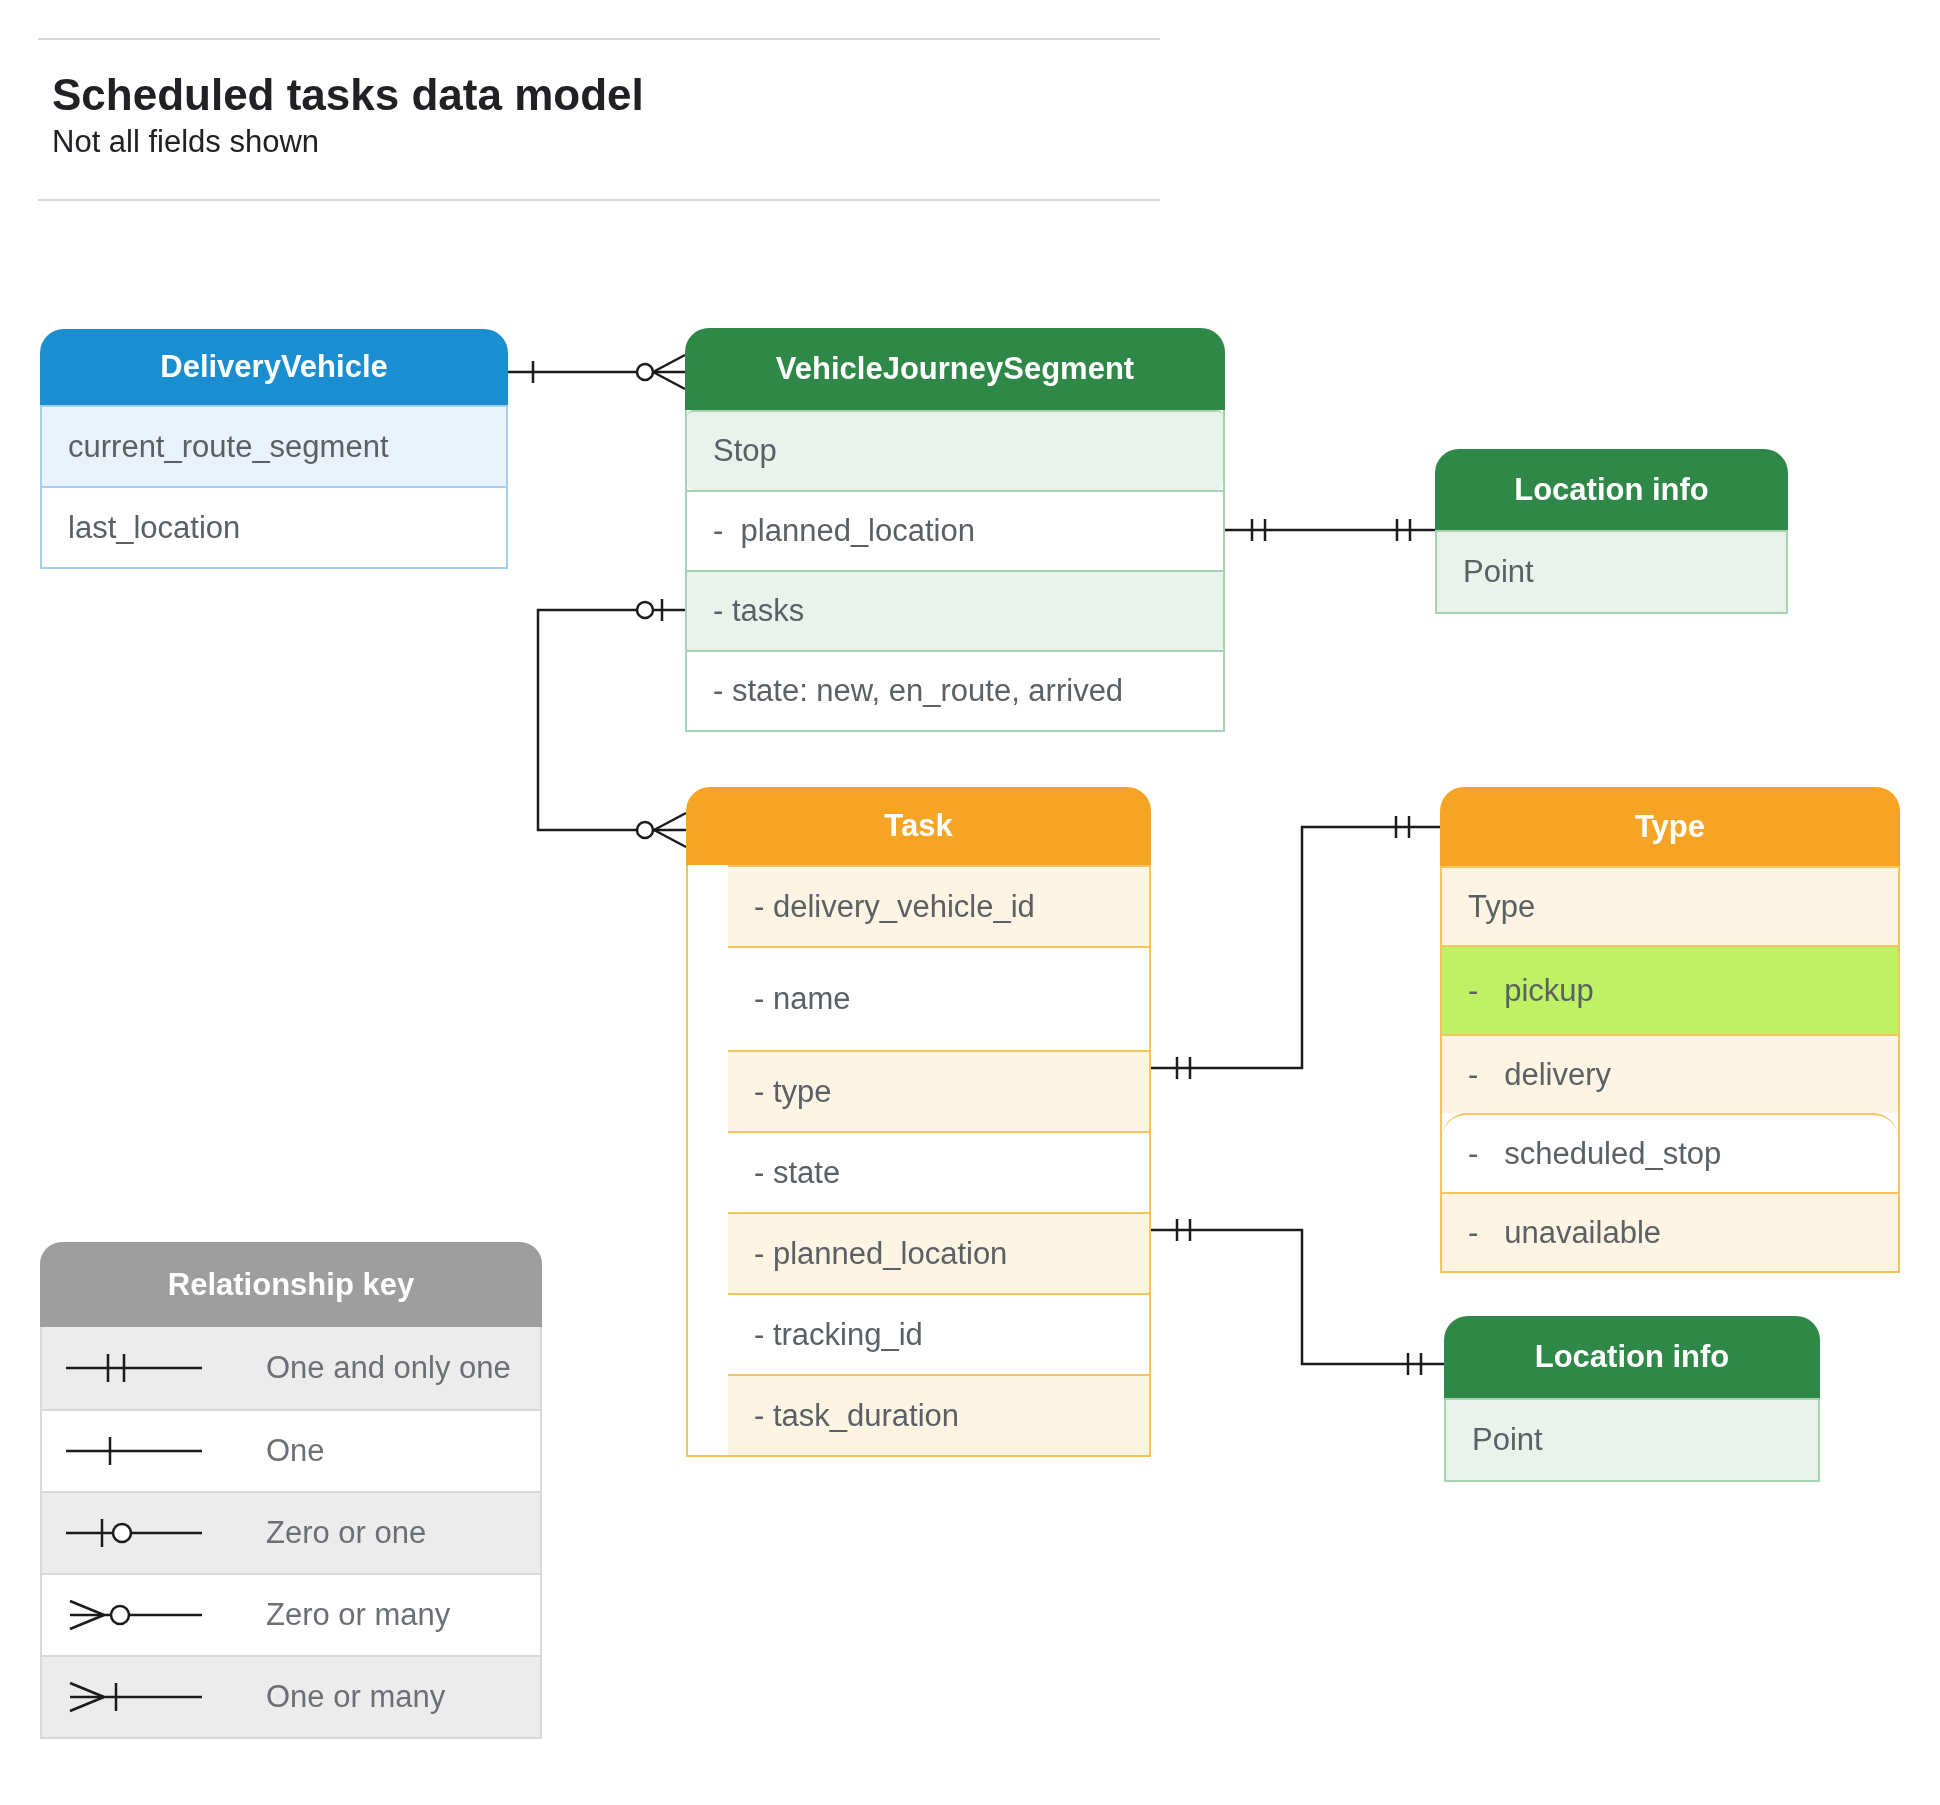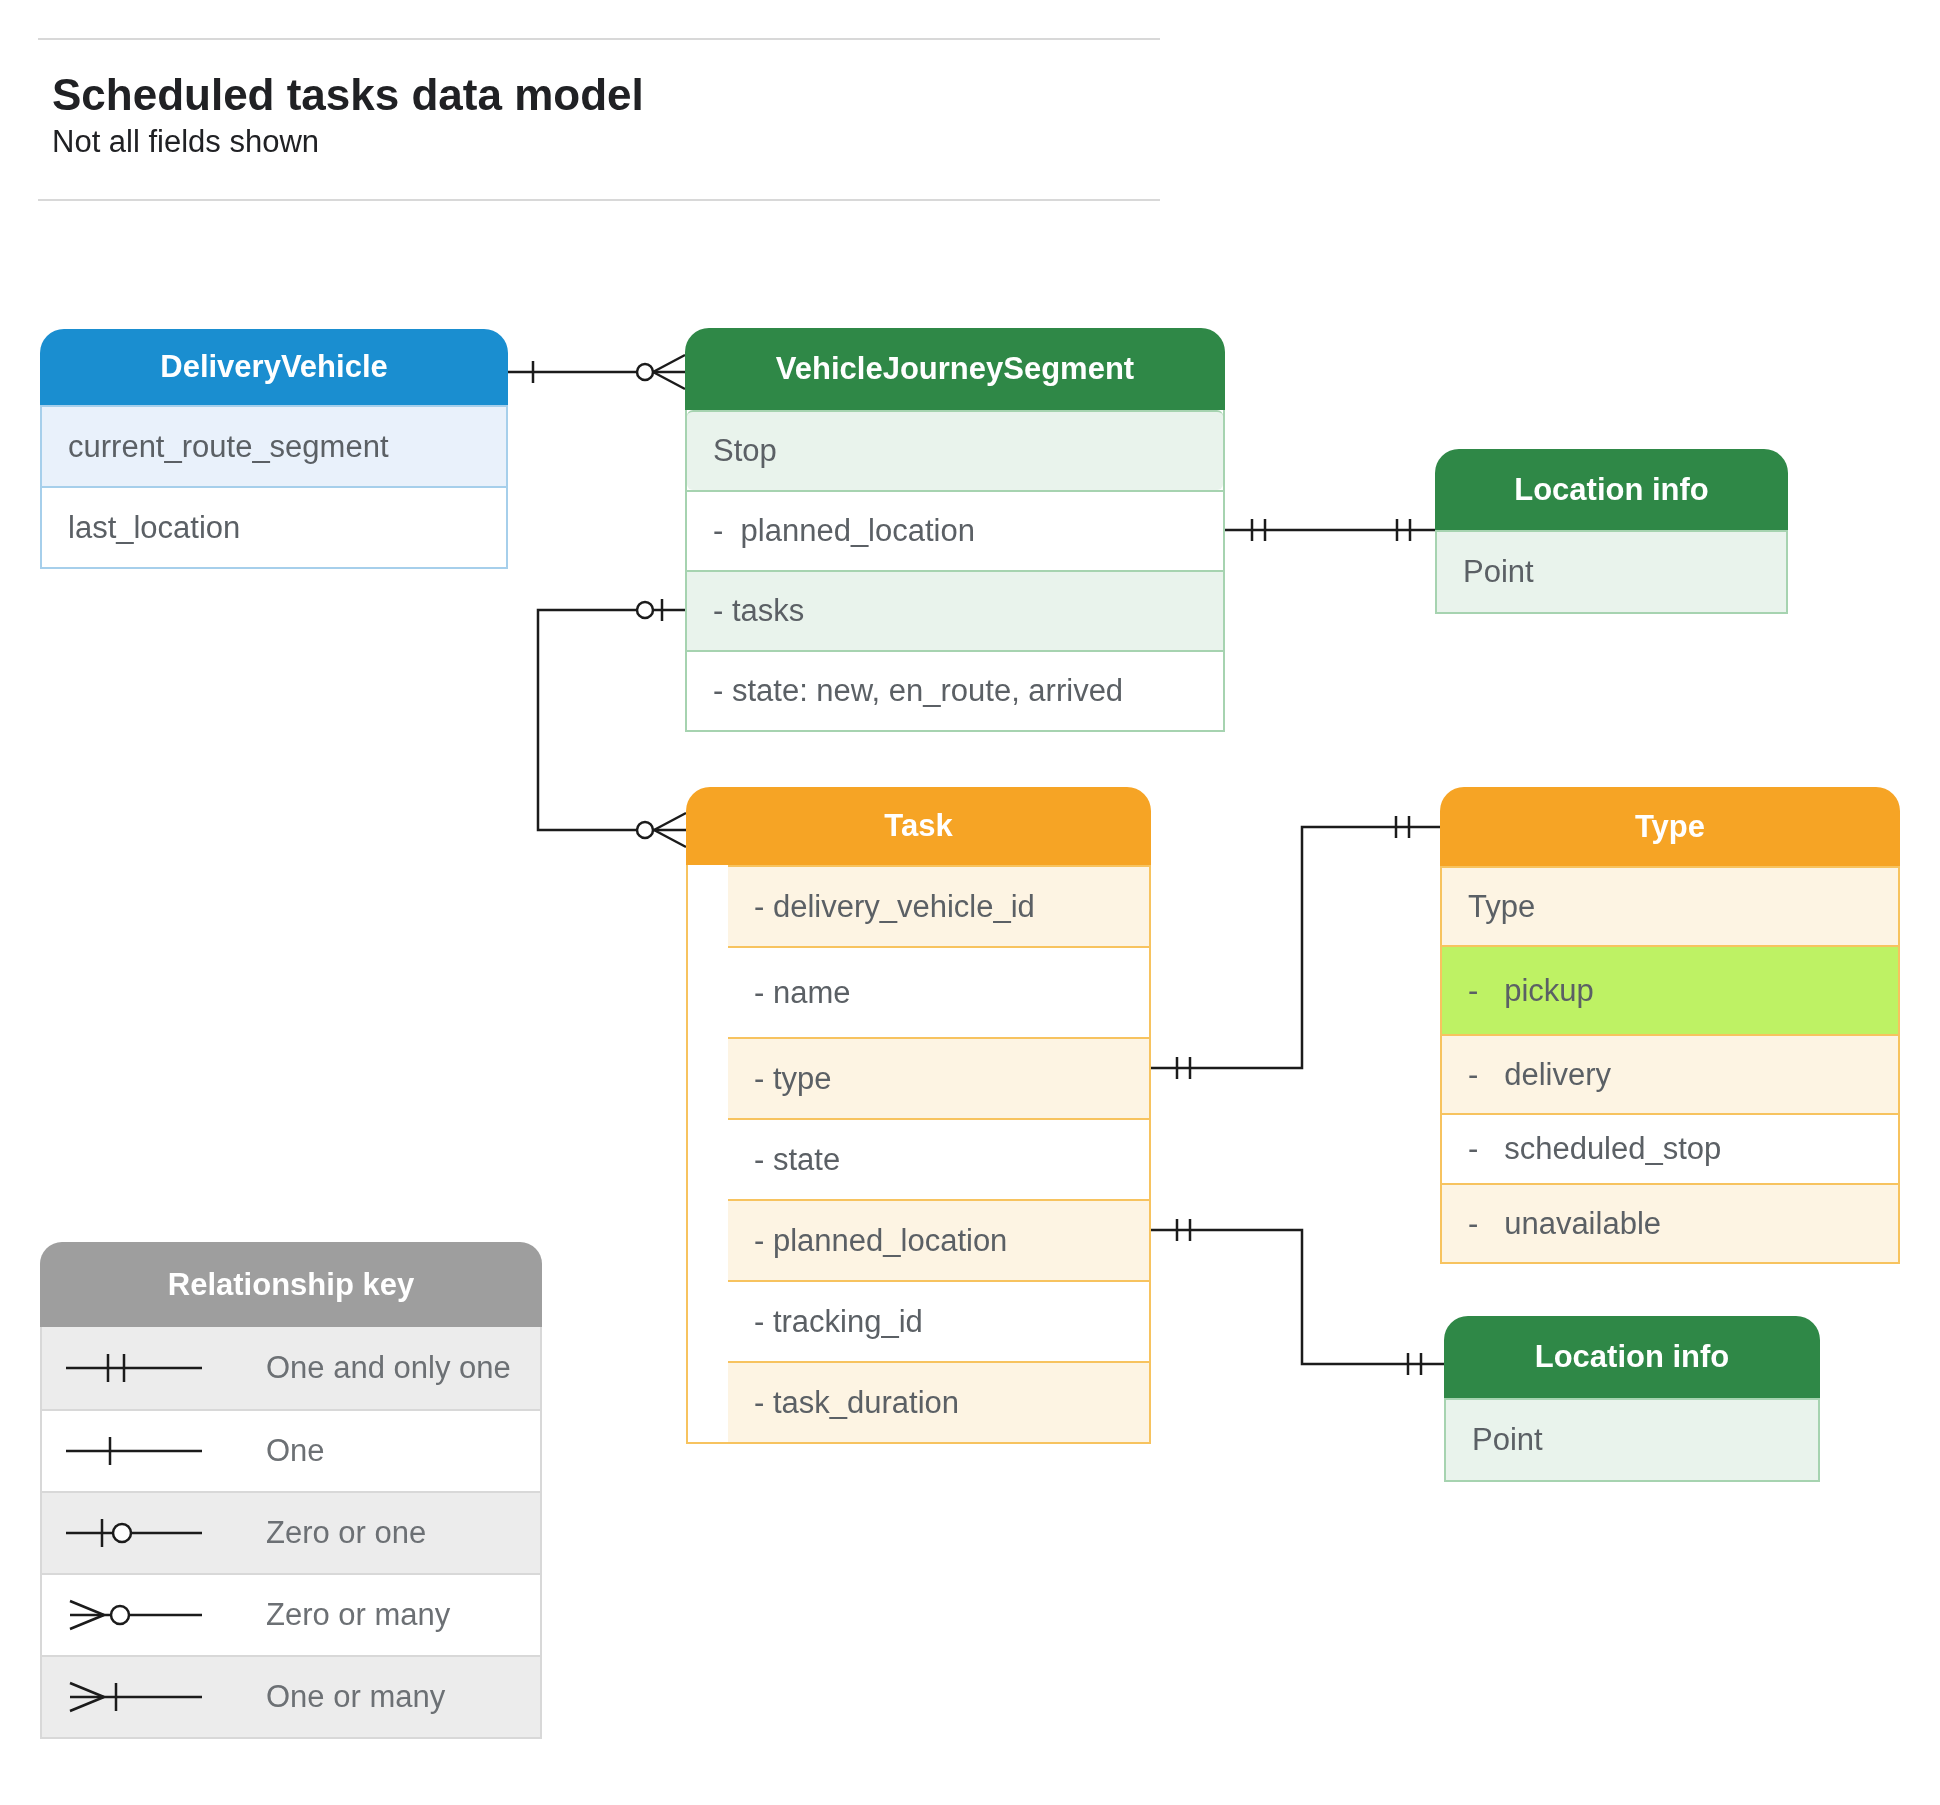--- a/index.html
+++ b/index.html
@@ -105,35 +105,35 @@
     <div class="entity" style="left: 1435px; top: 449px; width: 353px;">
       <div class="entity-header" style="height: 81px; background: rgb(47, 136, 71);">Location info</div>
       <div class="entity-rows" style="border-color: rgb(166, 211, 176);">
         <div class="entity-row" style="height: 82px; background: rgb(233, 243, 236); border-top-color: rgb(166, 211, 176);">Point</div>
       </div>
     </div>
     <div class="entity" style="left: 686px; top: 787px; width: 465px;">
       <div class="entity-header" style="height: 78px; background: rgb(246, 164, 37);">Task</div>
       <div class="entity-rows" style="border-color: rgb(247, 195, 95); padding-left: 40px;">
         <div class="entity-row" style="height: 81px; background: rgb(253, 244, 227); border-top-color: rgb(247, 195, 95);">- delivery_vehicle_id</div>
-        <div class="entity-row" style="height: 91px; background: rgb(255, 255, 255); border-top-color: rgb(247, 195, 95);">- name</div>
+        <div class="entity-row" style="height: 104px; background: rgb(255, 255, 255); border-top-color: rgb(247, 195, 95);">- name</div>
         <div class="entity-row" style="height: 81px; background: rgb(253, 244, 227); border-top-color: rgb(247, 195, 95);">- type</div>
         <div class="entity-row" style="height: 81px; background: rgb(255, 255, 255); border-top-color: rgb(247, 195, 95);">- state</div>
         <div class="entity-row" style="height: 81px; background: rgb(253, 244, 227); border-top-color: rgb(247, 195, 95);">- planned_location</div>
         <div class="entity-row" style="height: 81px; background: rgb(255, 255, 255); border-top-color: rgb(247, 195, 95);">- tracking_id</div>
         <div class="entity-row" style="height: 81px; background: rgb(253, 244, 227); border-top-color: rgb(247, 195, 95);">- task_duration</div>
       </div>
     </div>
     <div class="entity" style="left: 1440px; top: 787px; width: 460px;">
       <div class="entity-header" style="height: 79px; background: rgb(246, 164, 37);">Type</div>
       <div class="entity-rows" style="border-color: rgb(247, 195, 95);">
         <div class="entity-row" style="height: 79px; background: rgb(253, 244, 227); border-top-color: rgb(247, 195, 95);">Type</div>
         <div class="entity-row" style="height: 89px; background: #bef264; border-top-color: rgb(247, 195, 95);">-   pickup</div>
         <div class="entity-row" style="height: 79px; background: rgb(253, 244, 227); border-top-color: rgb(247, 195, 95);">-   delivery</div>
-        <div class="entity-row" style="height: 70px; background: rgb(255, 255, 255); border-top-color: rgb(247, 195, 95);">-   scheduled_stop</div>
+        <div class="entity-row" style="height: 79px; background: rgb(255, 255, 255); border-top-color: rgb(247, 195, 95); border-radius: 25px;">-   scheduled_stop</div>
         <div class="entity-row" style="height: 79px; background: rgb(253, 244, 227); border-top-color: rgb(247, 195, 95);">-   unavailable</div>
       </div>
     </div>
     <div class="entity" style="left: 1444px; top: 1316px; width: 376px;">
       <div class="entity-header" style="height: 82px; background: rgb(47, 136, 71);">Location info</div>
       <div class="entity-rows" style="border-color: rgb(166, 211, 176);">
         <div class="entity-row" style="height: 82px; background: rgb(233, 243, 236); border-top-color: rgb(166, 211, 176);">Point</div>
       </div>
     </div>
   </div>

